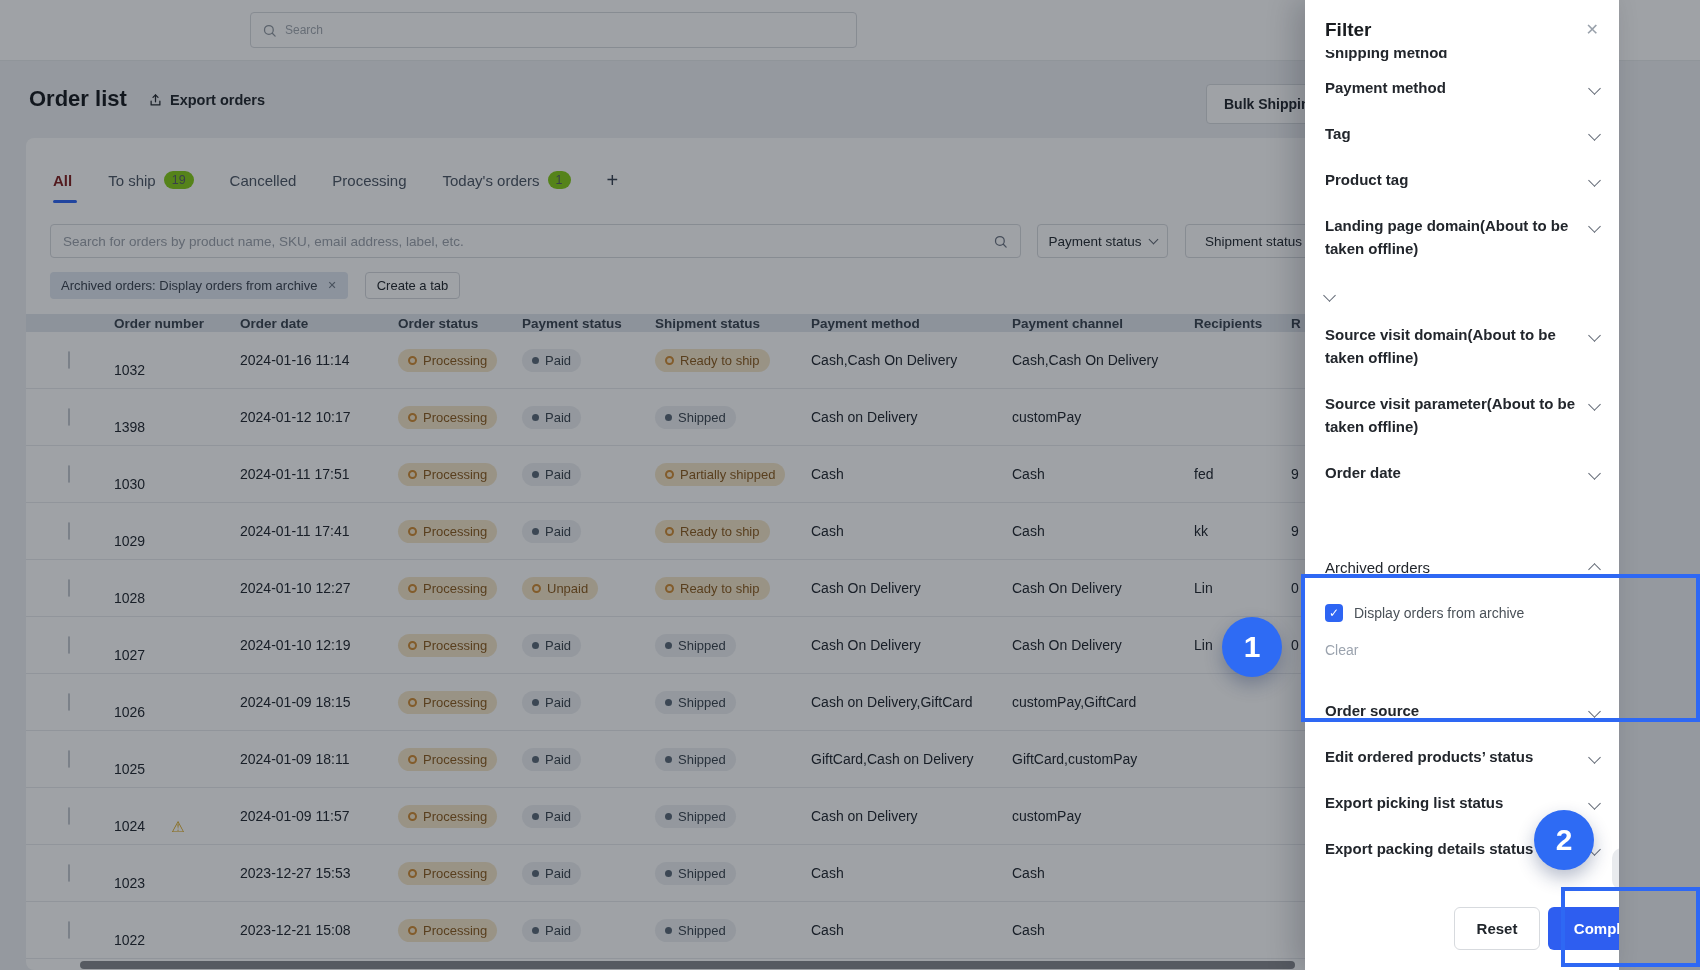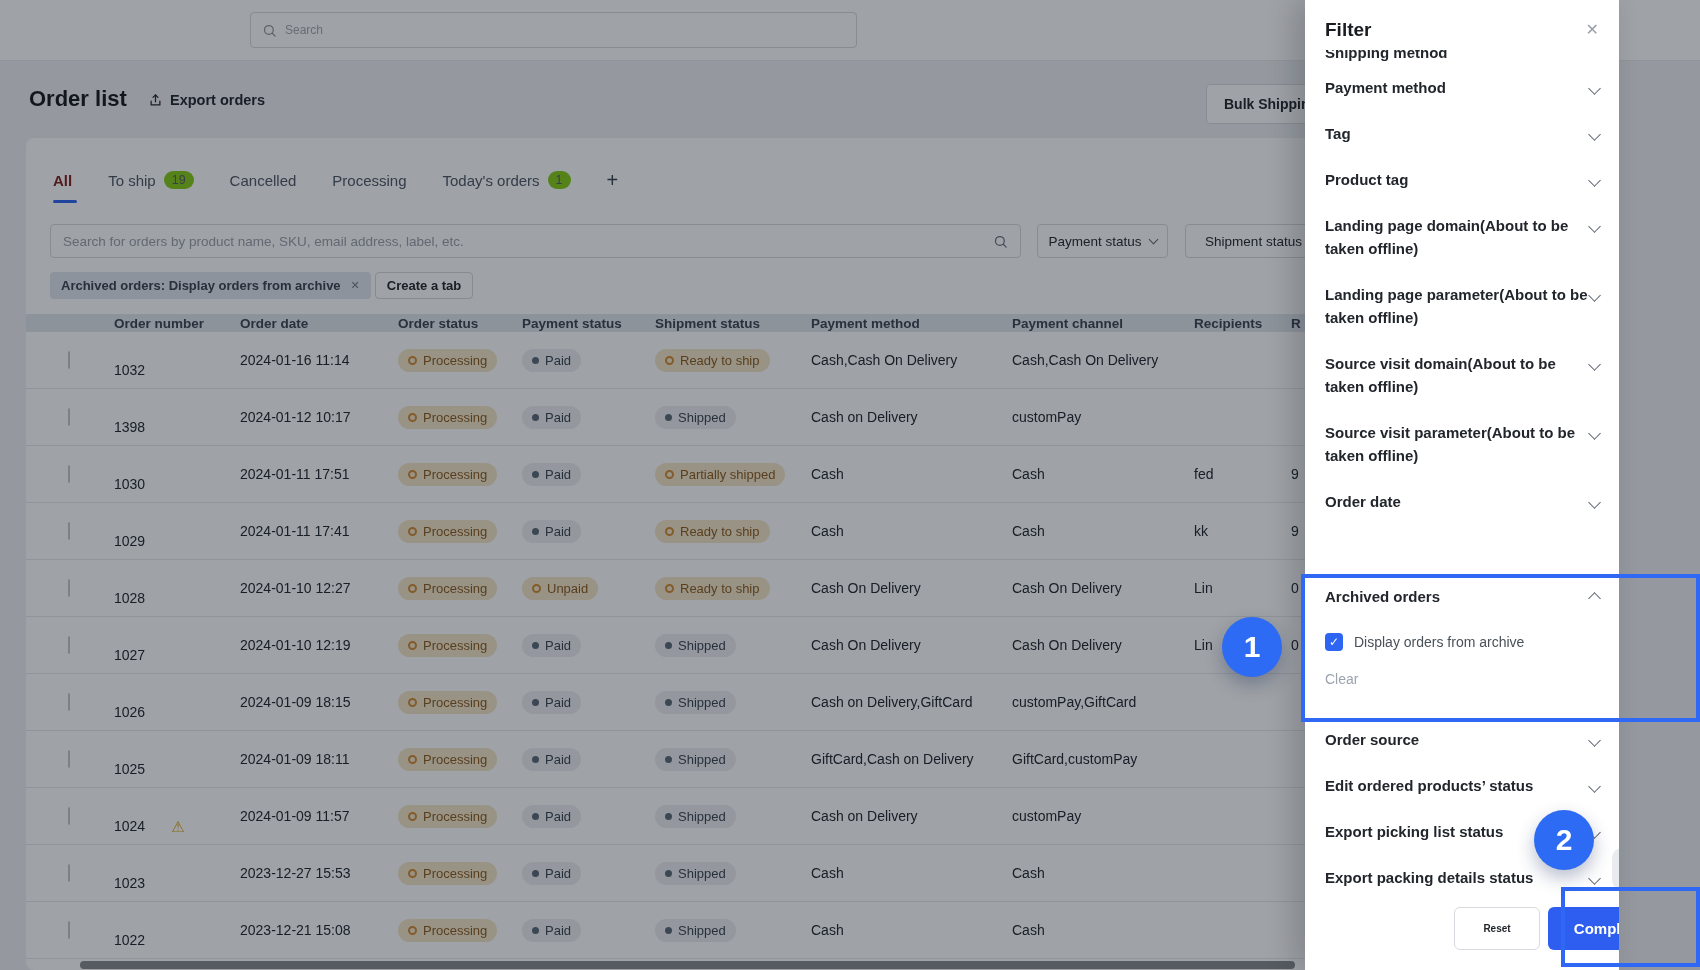--- a/index.html
+++ b/index.html
@@ -36,21 +36,21 @@
   .order-search .ph{font-size:13.5px;color:#9ba1aa;flex:1;}
   .order-search svg{width:15px;height:15px;color:#6b7280;}
   .dd{position:absolute;top:86px;height:34px;box-sizing:border-box;border:1px solid #d7dade;border-radius:4px;
     display:flex;align-items:center;justify-content:center;gap:8px;font-size:13.5px;color:#232930;background:#fff;}
   .dd-pay{left:1011px;width:131px;}
   .dd-ship{left:1159px;width:152px;}
   .chev{width:8px;height:8px;border-right:1.6px solid #5f6672;border-bottom:1.6px solid #5f6672;transform:rotate(45deg);margin-top:-3px;flex:none;}
   .chev.up{transform:rotate(-135deg);margin-top:4px;}
   .chev.small{width:6px;height:6px;}
   
-  .chips{position:absolute;left:24px;top:134px;display:flex;gap:4px;font-weight:bold;}
+  .chips{position:absolute;left:24px;top:134px;display:flex;gap:17px;}
   .chip{background:#dfe6f0;border-radius:4px;height:27px;display:flex;align-items:center;gap:10px;padding:0 11px;
     font-size:13px;color:#39414e;}
   .chip .x{color:#707a87;font-size:11px;cursor:pointer;}
   .create-tab{background:#fff;border:1px solid #d5d8dd;border-radius:4px;height:27px;box-sizing:border-box;
     display:flex;align-items:center;padding:0 11px;font-size:13px;color:#21262c;}
   
   .tbl{position:absolute;left:0;top:176px;width:1560px;}
   .t-head,.t-row{display:grid;grid-template-columns:64px 126px 158px 124px 133px 156px 201px 182px 97px 60px;
     align-items:center;padding-left:24px;}
   .t-head{height:18px;background:#e1e6ed;font-size:13.5px;font-weight:600;color:#39434f;}
@@ -74,31 +74,31 @@
   .panel-title{font-size:19px;font-weight:700;color:#191c20;}
   .panel-close{font-size:16px;color:#99a1ab;cursor:pointer;line-height:1;}
   .plist{padding:0 20px;margin-top:6px;}
   .pitem{display:flex;justify-content:space-between;align-items:flex-start;padding:11.5px 0;}
   .pitem .lbl{font-size:15px;font-weight:600;color:#22262c;line-height:23px;max-width:330px;}
   .pitem .chev{margin-top:8px;}
   .pitem.clip-top{height:14px;padding:0;overflow:hidden;}
   .pitem.clip-top .lbl{margin-top:-9px;}
   .archived{height:148px;box-sizing:border-box;padding:20px 0 0 0;margin-top:44px;}
   .archived .hd{display:flex;justify-content:space-between;align-items:center;}
-  .archived .hd .lbl{font-size:15px;font-weight:700;color:#22262c;}
+  .archived .hd .lbl{font-size:15px;font-weight:400;color:#22262c;}
   .arch-check{display:flex;align-items:center;gap:11px;margin-top:28px;}
   .checkbox-on{width:18px;height:18px;border-radius:4px;background:#2e65f3;color:#fff;font-size:12px;
     display:flex;align-items:center;justify-content:center;flex:none;}
   .arch-check .clabel{font-size:14px;color:#4a5158;}
   .clear-link{margin-top:20px;font-size:14px;color:#9ba3ae;cursor:pointer;}
   .float-blob{position:absolute;left:307px;top:848px;width:54px;height:42px;background:#e9ebee;border-radius:10px;z-index:1;}
   .panel-footer{position:absolute;left:0;bottom:0;width:395px;height:83px;background:#fff;z-index:2;
     display:flex;justify-content:flex-end;align-items:flex-start;gap:8px;padding:20px 32px 0 0;box-sizing:border-box;}
   .btn-reset{min-width:86px;height:43px;box-sizing:border-box;background:#fff;border:1px solid #d7dade;border-radius:6px;
-    font-size:10px;font-weight:600;color:#21262c;display:flex;align-items:center;justify-content:center;padding:0 18px;}
+    font-size:15px;font-weight:600;color:#21262c;display:flex;align-items:center;justify-content:center;padding:0 18px;}
   .btn-complete{min-width:92px;height:43px;background:#2e5ef0;border:none;border-radius:6px;
     font-size:15px;font-weight:600;color:#fff;display:flex;align-items:center;justify-content:center;padding:0 14px;}
   
   .hl{position:absolute;box-sizing:border-box;border:4px solid #2e68f4;z-index:100;pointer-events:none;}
   .hl1{left:1301px;top:574px;width:399px;height:148px;}
   .hl2{left:1561px;top:887px;width:139px;height:80px;}
   .stepc{position:absolute;width:60px;height:60px;border-radius:50%;background:#2e6bf4;z-index:110;
     display:flex;align-items:center;justify-content:center;color:#fff;font-size:30px;font-weight:700;
     box-shadow:0 8px 18px rgba(20,40,90,0.30);}
   .step1{left:1222px;top:617px;}
@@ -387,21 +387,20 @@
   </div>
       <div class="pitem">
     <span class="lbl">Product tag</span>
     <span class="chev"></span>
   </div>
       <div class="pitem">
     <span class="lbl">Landing page domain(About to be taken offline)</span>
     <span class="chev"></span>
   </div>
       <div class="pitem">
-    <span class="lbl">Landing page parameter(About to be taken offline)</span>
     <span class="chev"></span>
   </div>
       <div class="pitem">
     <span class="lbl">Source visit domain(About to be taken offline)</span>
     <span class="chev"></span>
   </div>
       <div class="pitem">
     <span class="lbl">Source visit parameter(About to be taken offline)</span>
     <span class="chev"></span>
   </div>

